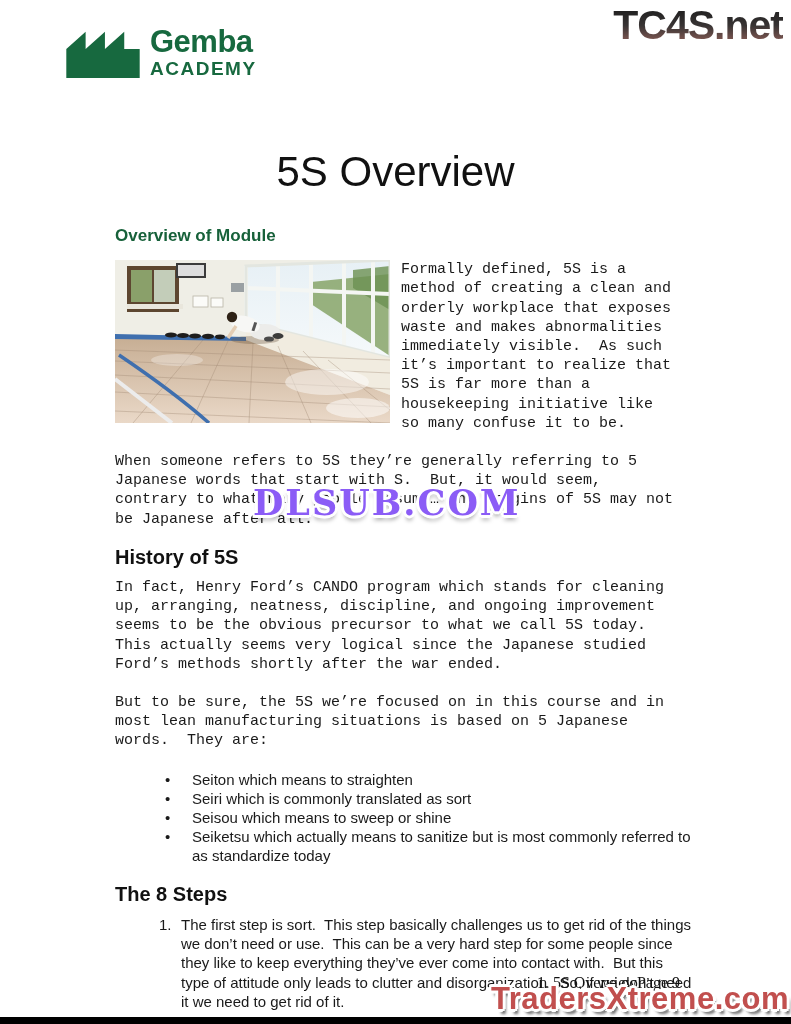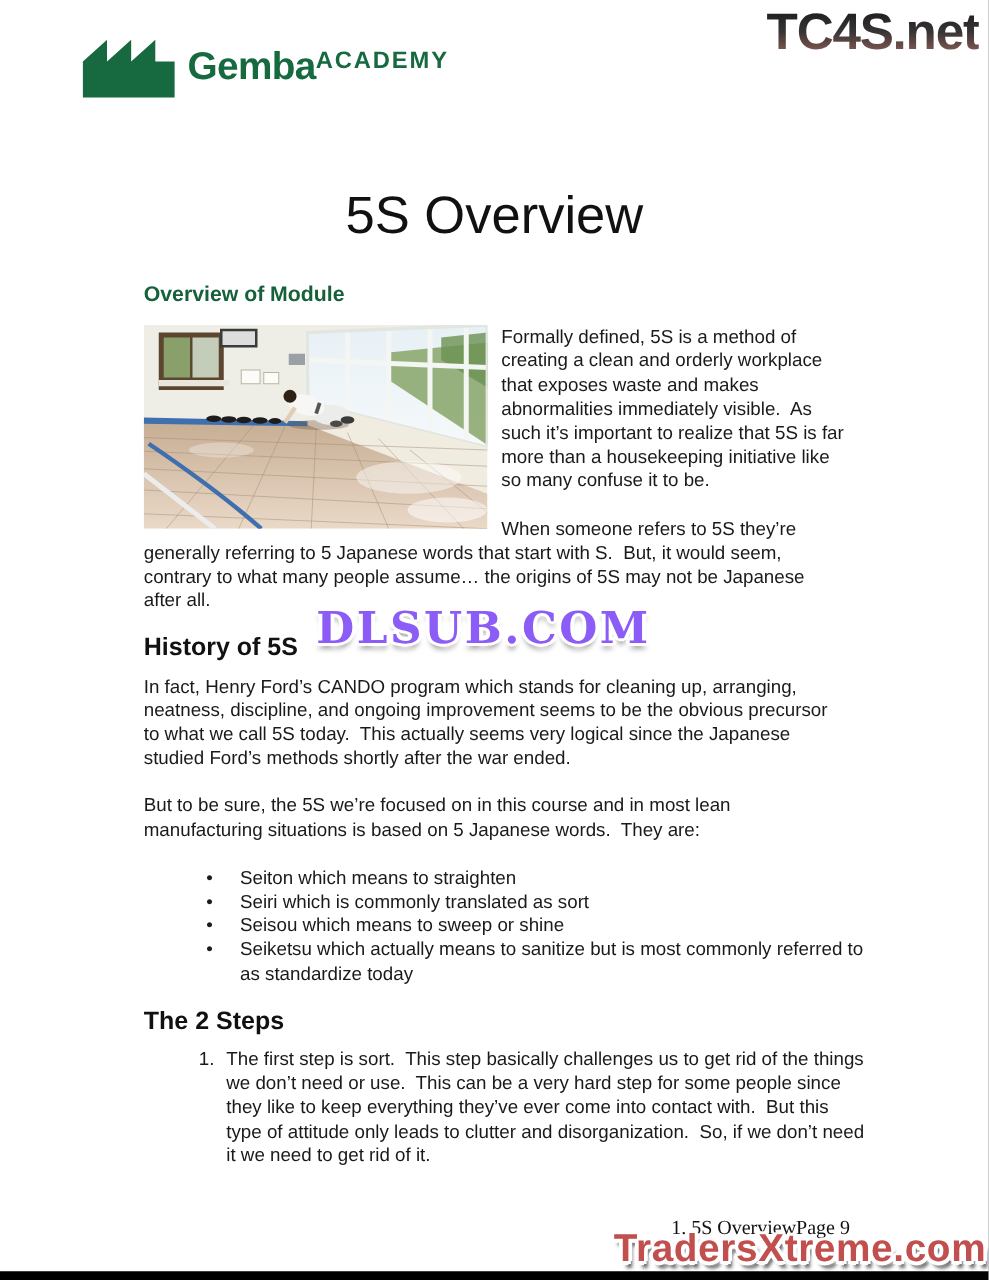--- a/index.html
+++ b/index.html
@@ -10,41 +10,41 @@
     background:#ffffff;
     font-family:"Liberation Sans", sans-serif;
     overflow:hidden;
   }
   
   .logo{
     position:absolute;left:64px;top:24px;
     display:flex;align-items:center;gap:8px;
   }
   .logo .factory{width:78px;height:56px;}
-  .logo-text{display:flex;flex-direction:row;line-height:1;}
+  .logo-text{display:flex;flex-direction:column;line-height:1;}
   .logo-name{font-size:31px;font-weight:bold;color:#17693f;letter-spacing:-.5px;}
   .logo-sub{font-size:19px;font-weight:bold;color:#17693f;letter-spacing:1.5px;margin-top:2px;}
   .tc4s{
     position:absolute;top:2px;right:8px;
     font-size:41px;font-weight:800;letter-spacing:-1px;
     background:linear-gradient(180deg,#1f1f1f 15%,#383434 50%,#74524d 78%,#a37e76 96%);
     -webkit-background-clip:text;background-clip:text;color:transparent;
   }
   
   .title{
     position:absolute;top:148px;left:0;width:100%;
     text-align:center;font-size:42px;color:#111;font-weight:400;letter-spacing:0;
   }
   .content{
     position:absolute;left:115px;top:226px;width:577px;
     font-size:15px;line-height:19.2px;color:#1a1a1a;
   }
   .h-green{font-size:17px;font-weight:bold;color:#17613a;margin:0 0 15px 0;}
   .h-sub{font-size:20px;font-weight:bold;color:#111;margin:0 0 11px 0;}
-  p.body{margin:0 16px 19px 0;white-space:pre-wrap;}
+  p.body{margin:0 16px 19px 0;white-space:pre-wrap;font-family:Liberation Mono, monospace;}
   .photo{
     float:left;width:275px;height:163px;margin:0 11px 5px 0;display:block;
   }
   ul.blist{margin:0 0 19px 0;padding:0 0 0 50px;list-style:none;}
   ul.blist li{position:relative;padding-left:27px;white-space:pre-wrap;}
   ul.blist li::before{content:"•";position:absolute;left:0;top:0;}
   .step{display:flex;margin:0 0 19px 0;padding-left:44px;}
   .step-num{width:22px;flex:0 0 22px;}
   .step-text{flex:1;white-space:pre-wrap;}
   
@@ -185,21 +185,21 @@
     <p class="body">In fact, Henry Ford’s CANDO program which stands for cleaning up, arranging, neatness, discipline, and ongoing improvement seems to be the obvious precursor to what we call 5S today.  This actually seems very logical since the Japanese studied Ford’s methods shortly after the war ended.</p>
     <p class="body">But to be sure, the 5S we’re focused on in this course and in most lean manufacturing situations is based on 5 Japanese words.  They are:</p>
 
     <ul class="blist">
       <li>Seiton which means to straighten</li>
       <li>Seiri which is commonly translated as sort</li>
       <li>Seisou which means to sweep or shine</li>
       <li>Seiketsu which actually means to sanitize but is most commonly referred to as standardize today</li>
     </ul>
 
-    <h3 class="h-sub">The 2 Steps</h3>
+    <h3 class="h-sub">The 8 Steps</h3>
     <div class="step">
       <span class="step-num">1.</span>
       <span class="step-text">The first step is sort.  This step basically challenges us to get rid of the things we don’t need or use.  This can be a very hard step for some people since they like to keep everything they’ve ever come into contact with.  But this type of attitude only leads to clutter and disorganization.  So, if we don’t need it we need to get rid of it.</span>
     </div>
   </div>
 
   <div class="dlsub">DLSUB.COM</div>
 
   <div class="footer">
     <span class="pleft">1. 5S Overview</span>

